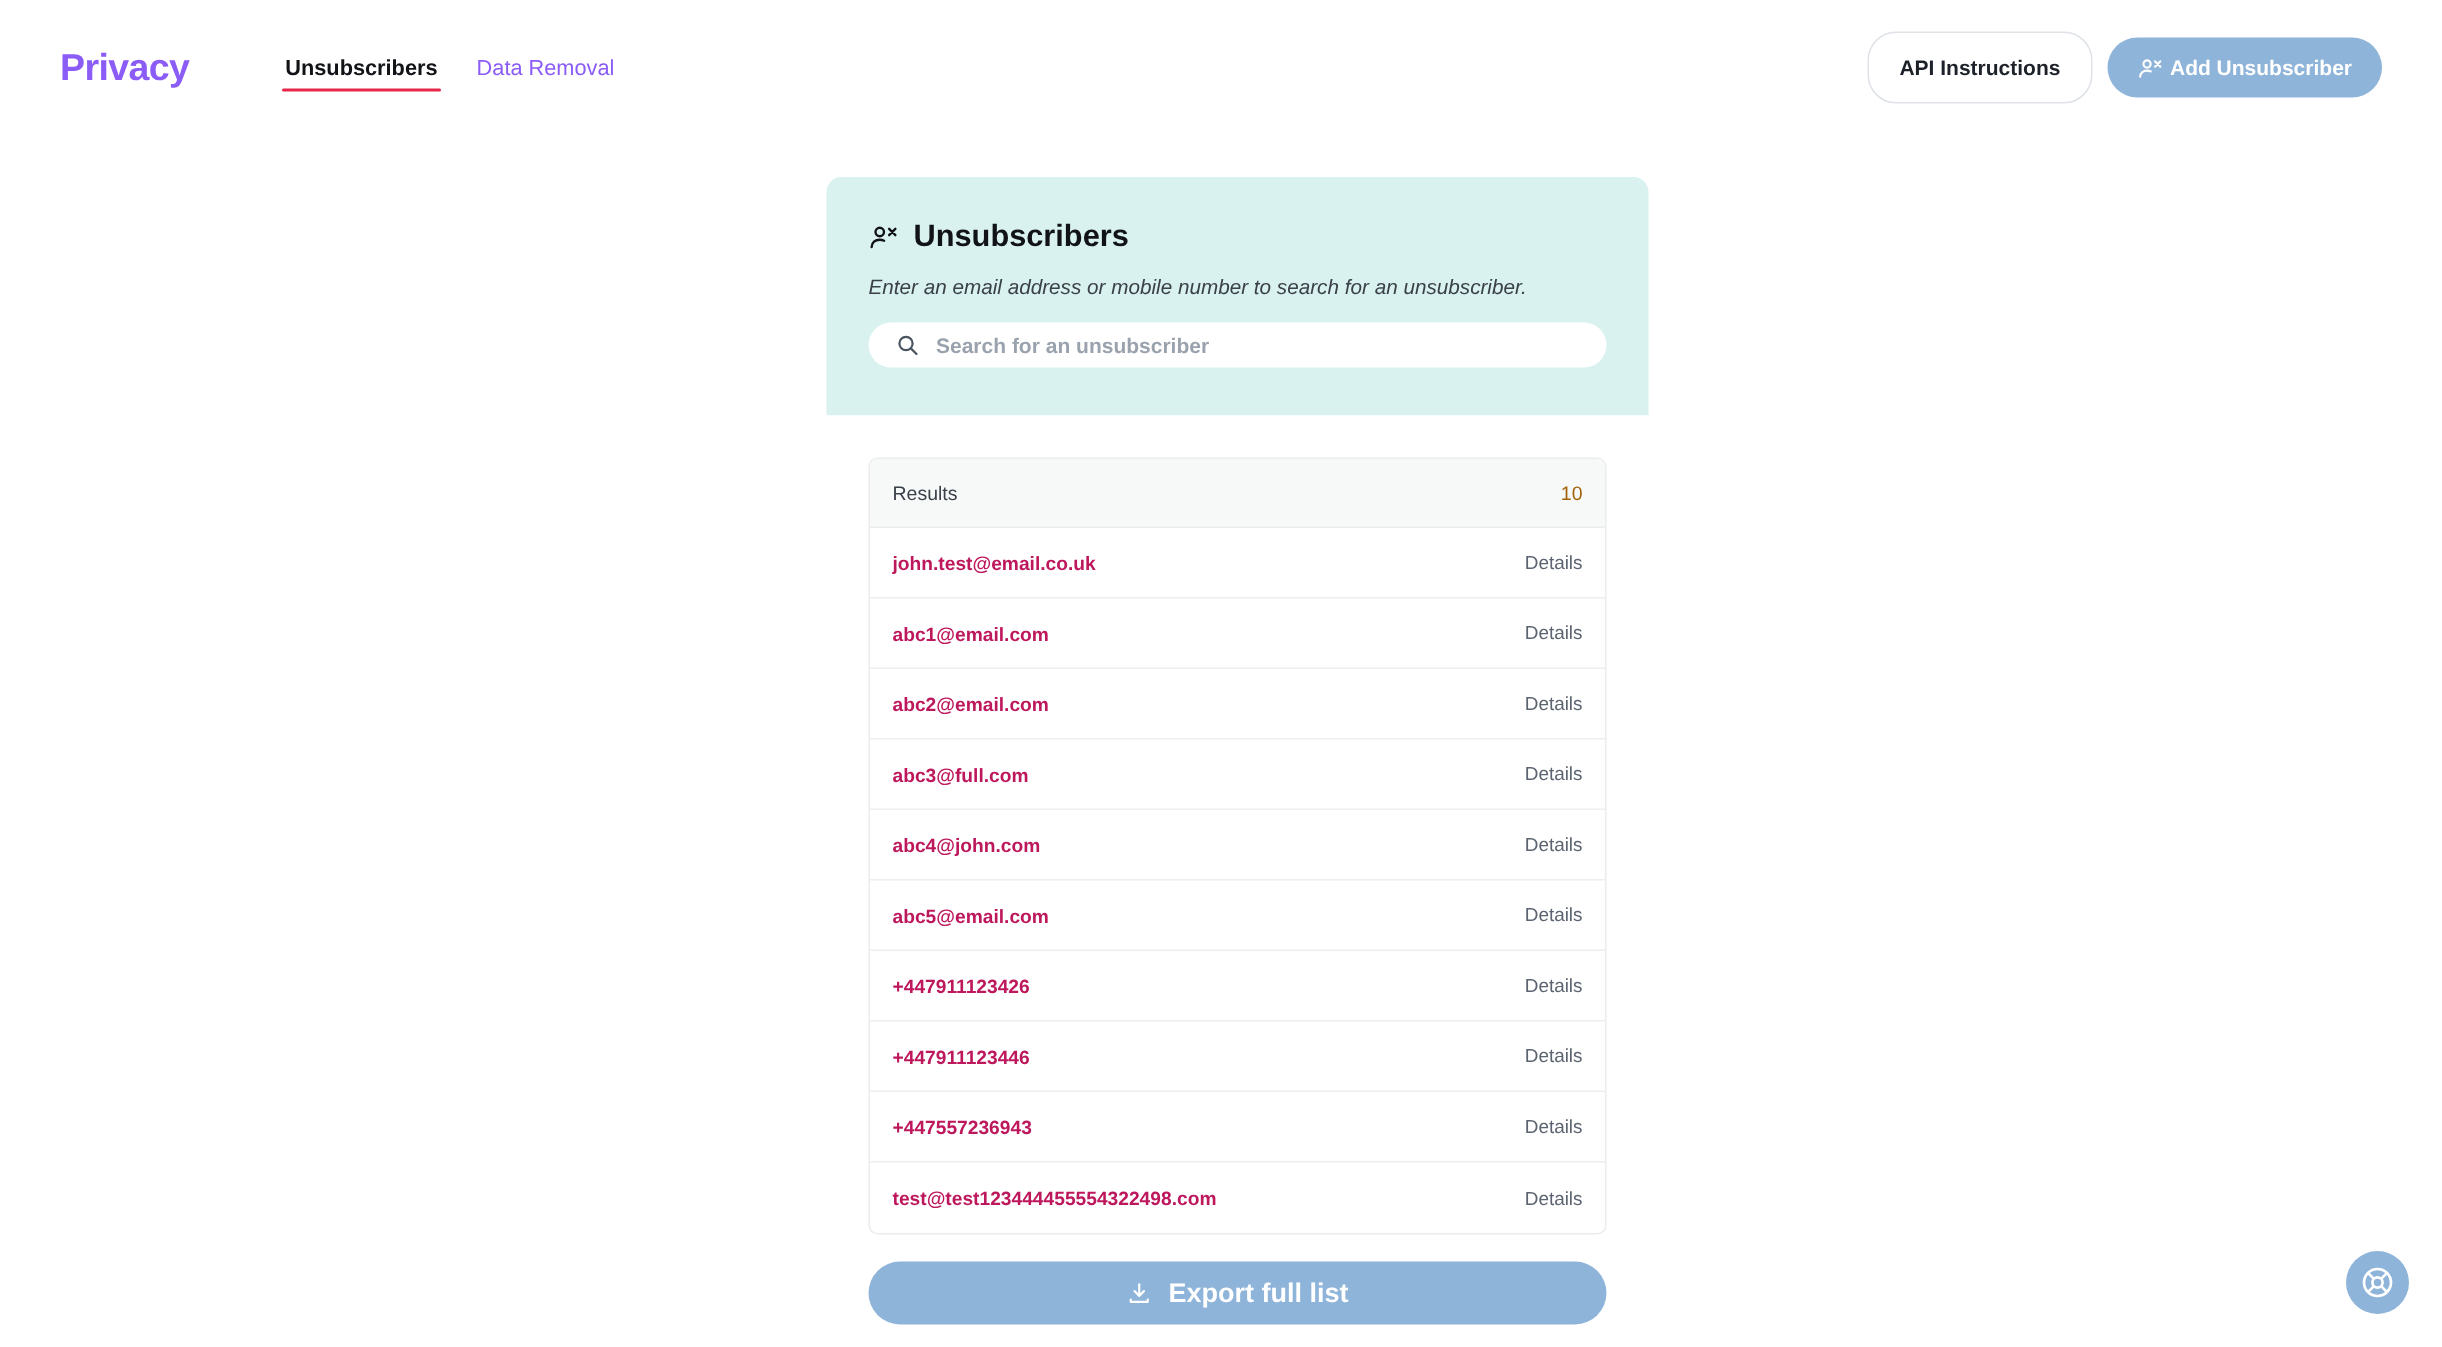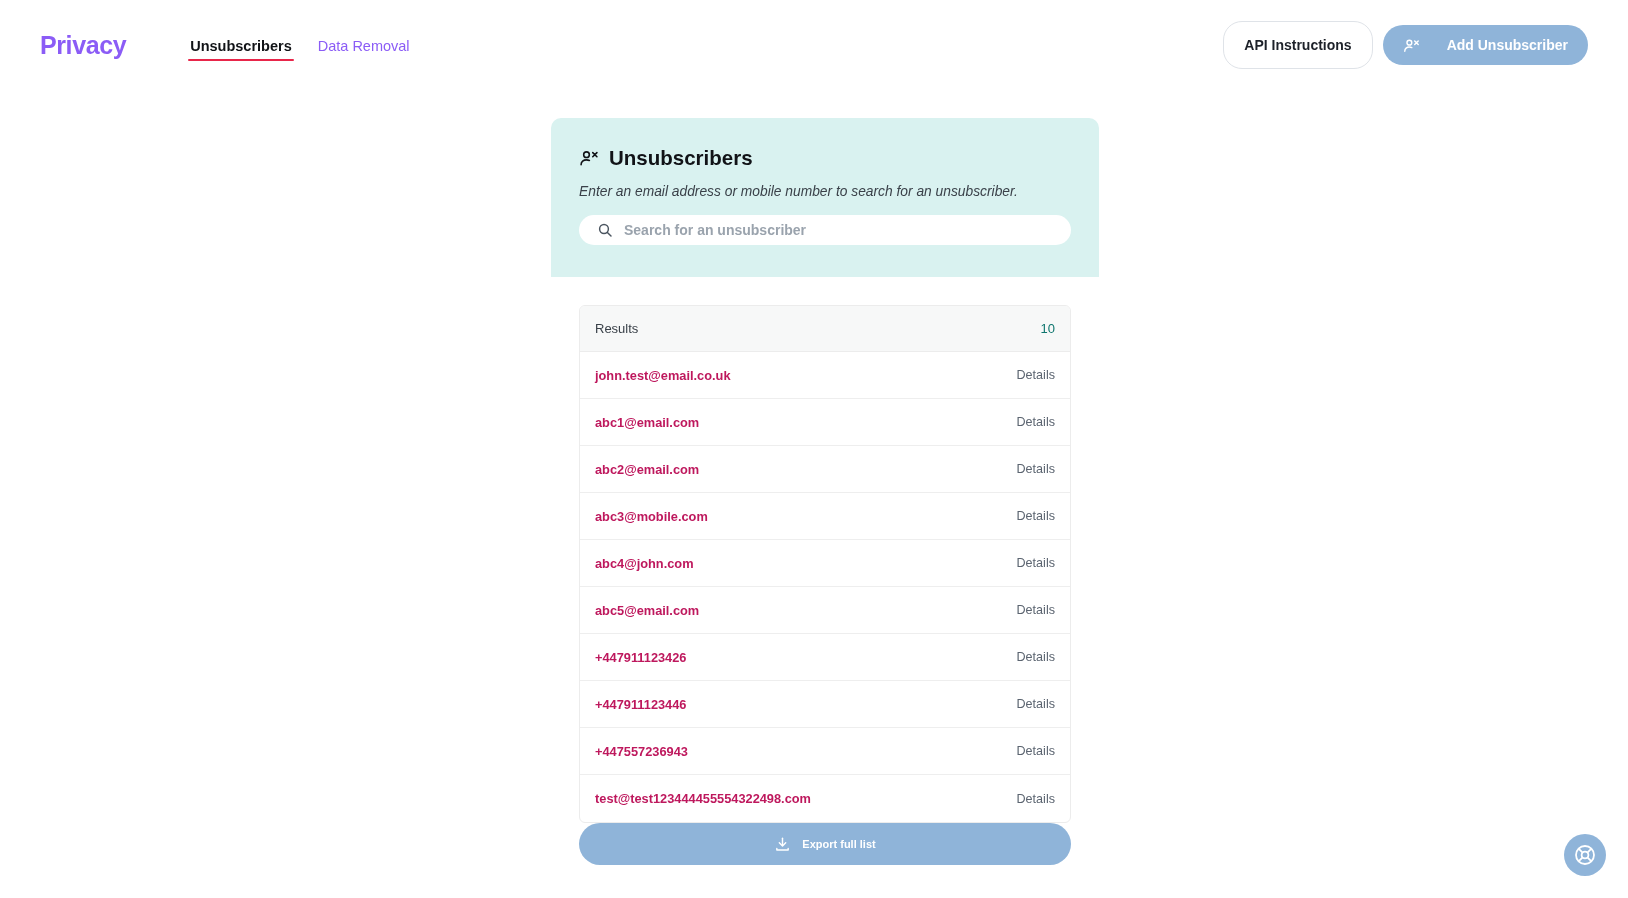--- a/index.html
+++ b/index.html
@@ -71,21 +71,21 @@
     font-weight: bold;
     color: #1d2129;
     cursor: pointer;
     white-space: nowrap;
   }
   .btn-primary {
     height: 40px;
     padding: 0 20px;
     display: flex;
     align-items: center;
-    gap: 27px;
+    gap: 5px;
     background: #8fb4d9;
     border: none;
     border-radius: 20px;
     font-size: 14px;
     font-weight: bold;
     color: #ffffff;
     cursor: pointer;
     white-space: nowrap;
   }
 
@@ -162,21 +162,21 @@
     padding: 0 15px;
     border-bottom: 1px solid #ececec;
     gap: 28px;
   }
   .results-head .lbl {
     font-size: 13px;
     color: #3a4149;
   }
   .results-head .count {
     font-size: 13px;
-    color: #0f766e;
+    color: #a16207;
   }
   .row {
     height: 47px;
     display: flex;
     align-items: center;
     justify-content: space-between;
     padding: 0 15px;
     border-bottom: 1px solid #eeeeee;
   }
   .row:last-child { border-bottom: none; }
@@ -185,30 +185,31 @@
     font-weight: bold;
     color: #be185d;
   }
   .row .details {
     font-size: 12.6px;
     color: #5b6470;
     cursor: pointer;
   }
 
   .export-btn {
+    margin-top: 18px;
     height: 42px;
     width: 100%;
     background: #8fb4d9;
     border: none;
     border-radius: 21px;
     display: flex;
     align-items: center;
     justify-content: center;
     gap: 11px;
-    font-size: 11px;
+    font-size: 18px;
     font-weight: bold;
     color: #ffffff;
     cursor: pointer;
   }
 
   
   .fab {
     position: absolute;
     right: 22px;
     bottom: 22px;
@@ -289,21 +290,21 @@
       </div>
       <div class="row">
         <span class="val">abc1@email.com</span>
         <span class="details">Details</span>
       </div>
       <div class="row">
         <span class="val">abc2@email.com</span>
         <span class="details">Details</span>
       </div>
       <div class="row">
-        <span class="val">abc3@mobile.com</span>
+        <span class="val">abc3@full.com</span>
         <span class="details">Details</span>
       </div>
       <div class="row">
         <span class="val">abc4@john.com</span>
         <span class="details">Details</span>
       </div>
       <div class="row">
         <span class="val">abc5@email.com</span>
         <span class="details">Details</span>
       </div>

